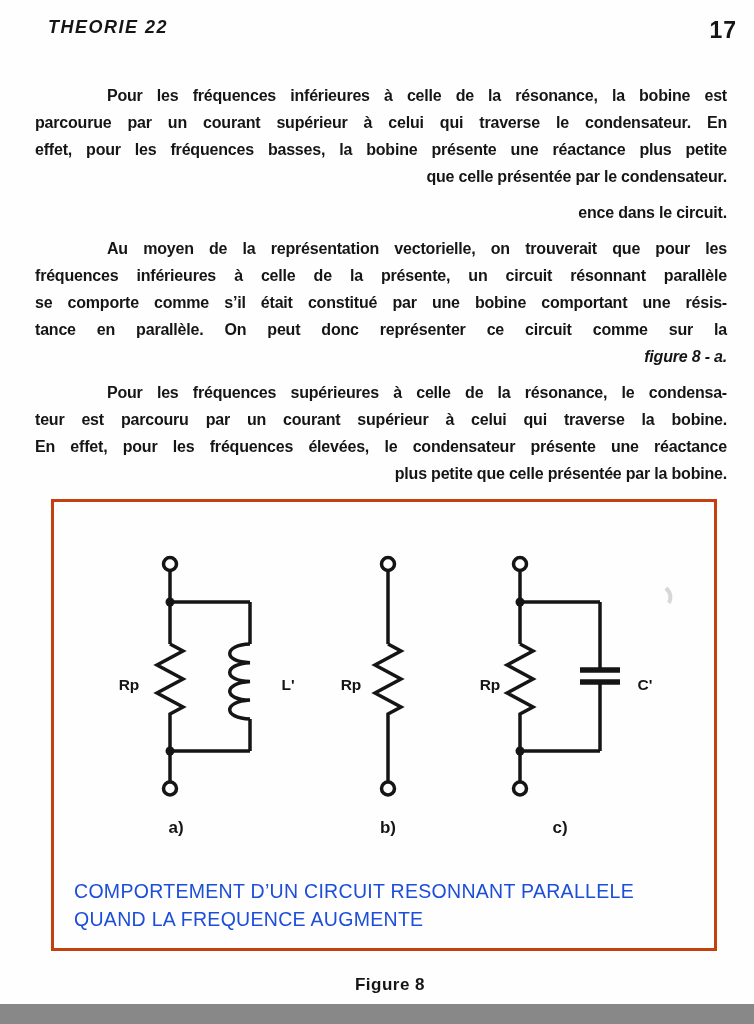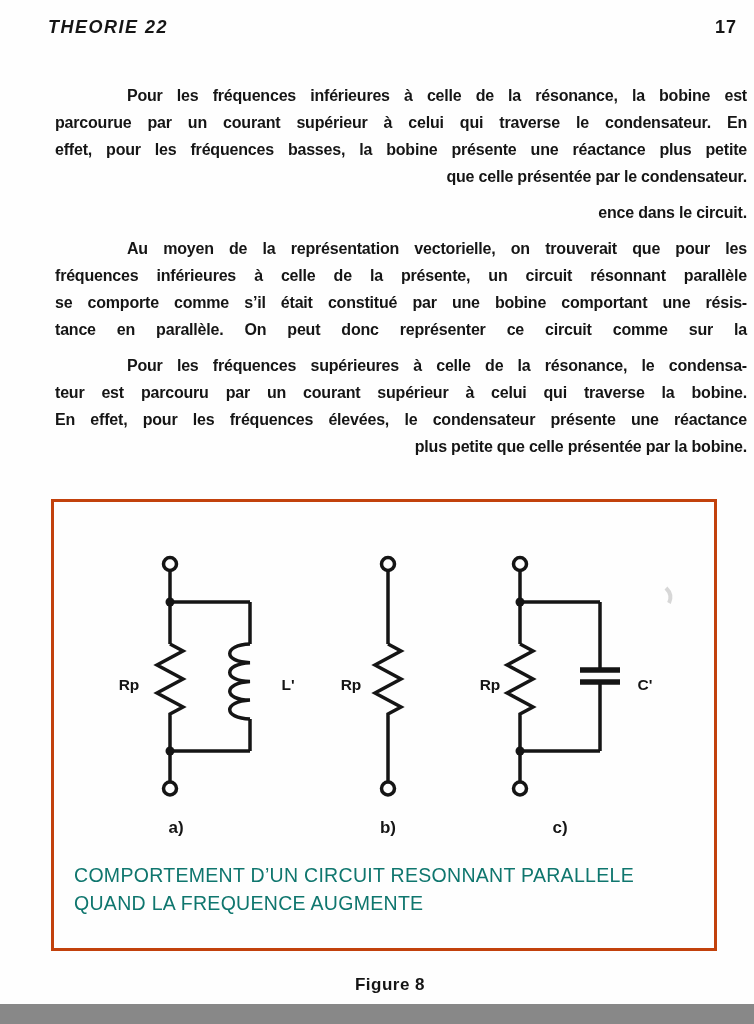--- a/index.html
+++ b/index.html
@@ -8,42 +8,42 @@
     background:#fefefe;overflow:hidden;
     font-family:"Liberation Sans",sans-serif;color:#151515;
   }
   
   .hdr-title{
     position:absolute;left:48px;top:17px;
     font-style:italic;font-weight:700;font-size:18px;letter-spacing:1.5px;
   }
   .hdr-page{
     position:absolute;right:17px;top:17px;
-    font-weight:700;font-size:18px;letter-spacing:1px;
+    font-weight:700;font-size:23px;letter-spacing:1px;
   }
   
   .bodytext{
     position:absolute;left:35px;top:82px;width:692px;
-    font-weight:700;font-size:16px;line-height:27px;letter-spacing:-0.2px;margin-left:20px;
+    font-weight:700;font-size:16px;line-height:27px;letter-spacing:-0.2px;
   }
   .para{margin:0 0 9px 0;}
   .jl{text-align:justify;text-align-last:justify;}
   .ll{text-align:right;}
   .indent{text-indent:72px;}
   .ital{font-style:italic;}
   
   .figbox{
     position:absolute;left:51px;top:499px;width:666px;height:452px;
     border:3px solid #c2410c;box-sizing:border-box;background:#fefefe;
   }
   .figbox svg{display:block;}
   .figcaption{
-    margin:12px 28px 0 20px;
+    margin:28px 28px 0 20px;
     font-weight:400;font-size:19.5px;line-height:27.5px;letter-spacing:0.3px;
-    color:#0f766e;
+    color:#1d4ed8;
   }
   .figlabel{
     position:absolute;left:0;right:0;top:975px;text-align:center;
     font-weight:700;font-size:17px;letter-spacing:0.5px;text-indent:26px;
   }
   svg text{font-family:"Liberation Sans",sans-serif;font-weight:700;fill:#151515;}
   .complabel{font-size:15.5px;}
   .sublabel{font-size:17px;}
 </style>
 </head>
@@ -62,20 +62,21 @@
       <div class="ll">que celle présentée par le condensateur.</div>
     </div>
     <div class="para">
       <div class="ll">ence dans le circuit.</div>
     </div>
     <div class="para">
       <div class="jl indent">Au moyen de la représentation vectorielle, on trouverait que pour les</div>
       <div class="jl">fréquences inférieures à celle de la présente, un circuit résonnant parallèle</div>
       <div class="jl">se comporte comme s’il était constitué par une bobine comportant une résis-</div>
       <div class="jl">tance en parallèle. On peut donc représenter ce circuit comme sur la</div>
+      <div class="ll ital">figure 8 - a.</div>
     </div>
     <div class="para">
       <div class="jl indent">Pour les fréquences supérieures à celle de la résonance, le condensa-</div>
       <div class="jl">teur est parcouru par un courant supérieur à celui qui traverse la bobine.</div>
       <div class="jl">En effet, pour les fréquences élevées, le condensateur présente une réactance</div>
       <div class="ll">plus petite que celle présentée par la bobine.</div>
     </div>
   </div>
 
   <div class="figbox">

